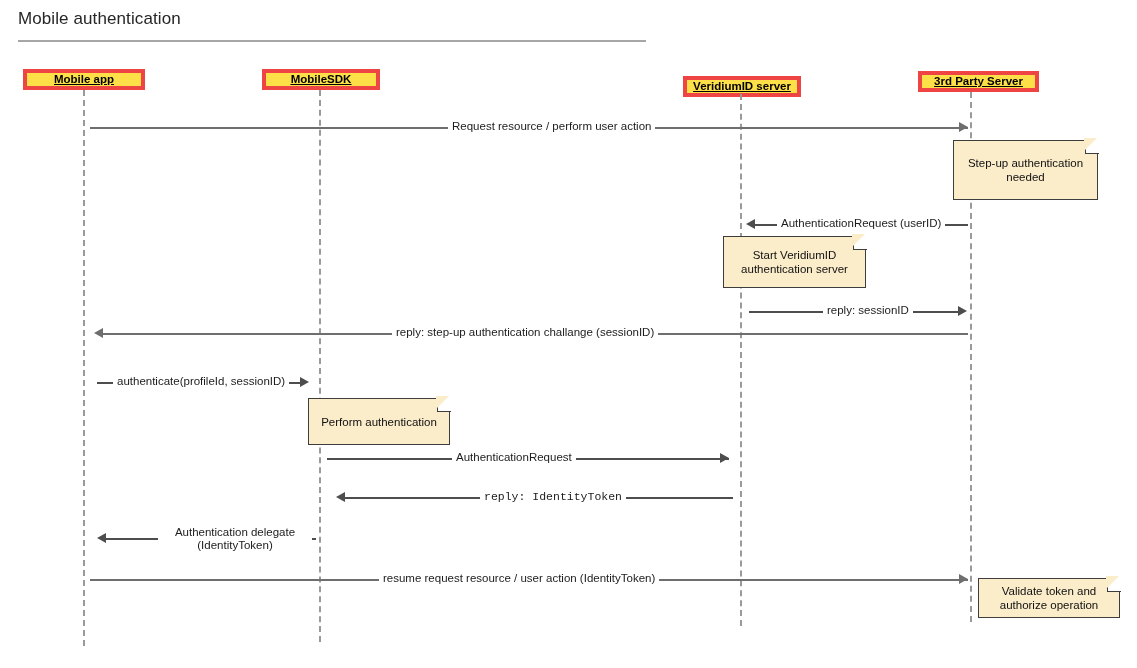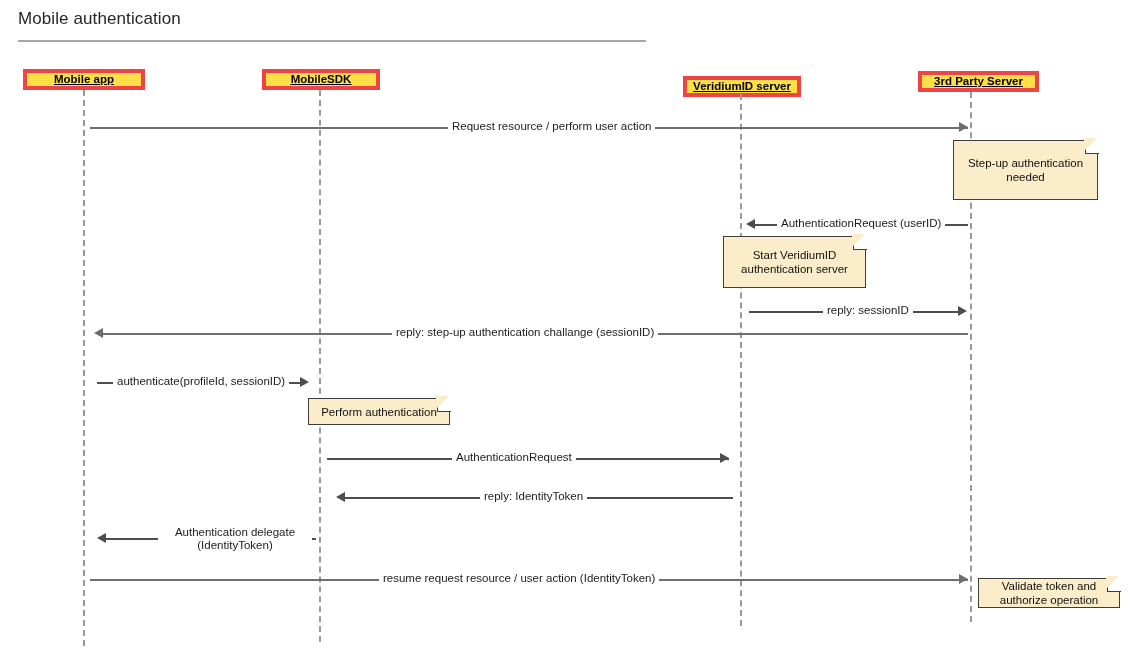--- a/index.html
+++ b/index.html
@@ -189,21 +189,21 @@
   <div class="msg-line dark" style="left:97px; top:382px; width:206px;"></div>
   <div class="arrow-head right dark" style="left:300px; top:377px;"></div>
   <div class="msg-label" style="left:113px; top:375px;">authenticate(profileId, sessionID)</div>
 
   <div class="msg-line dark" style="left:327px; top:458px; width:402px;"></div>
   <div class="arrow-head right dark" style="left:720px; top:453px;"></div>
   <div class="msg-label" style="left:452px; top:451px;">AuthenticationRequest</div>
 
   <div class="msg-line dark" style="left:343px; top:497px; width:390px;"></div>
   <div class="arrow-head left dark" style="left:336px; top:492px;"></div>
-  <div class="msg-label" style="left:480px; top:490px;">reply: IdentityToken</div>
+  <div class="msg-label" style="left:480px; top:490px;font-family:Liberation Mono, monospace;">reply: IdentityToken</div>
 
   <div class="msg-line dark" style="left:104px; top:538px; width:212px;"></div>
   <div class="arrow-head left dark" style="left:97px; top:533px;"></div>
   <div class="msg-label two-line" style="left:158px; top:526px; width:146px; text-align:center;">
     <span>Authentication delegate</span><br>
     <span>(IdentityToken)</span>
   </div>
 
   <div class="msg-line" style="left:90px; top:579px; width:878px;"></div>
   <div class="arrow-head right" style="left:959px; top:574px;"></div>
@@ -218,28 +218,28 @@
   </div>
 
   <div class="note" style="left:723px; top:236px; width:143px; height:52px;">
     <div class="note-fold"></div>
     <div class="note-text">
       <span>Start VeridiumID</span><br>
       <span>authentication server</span>
     </div>
   </div>
 
-  <div class="note" style="left:308px; top:398px; width:142px; height:27px;">
+  <div class="note" style="left:308px; top:398px; width:142px; height:47px;">
     <div class="note-fold"></div>
     <div class="note-text">
       <span>Perform authentication</span>
     </div>
   </div>
 
-  <div class="note" style="left:978px; top:578px; width:142px; height:30px;">
+  <div class="note" style="left:978px; top:578px; width:142px; height:40px;">
     <div class="note-fold"></div>
     <div class="note-text">
       <span>Validate token and</span><br>
       <span>authorize operation</span>
     </div>
   </div>
 
 </div>
 
 </body></html>

